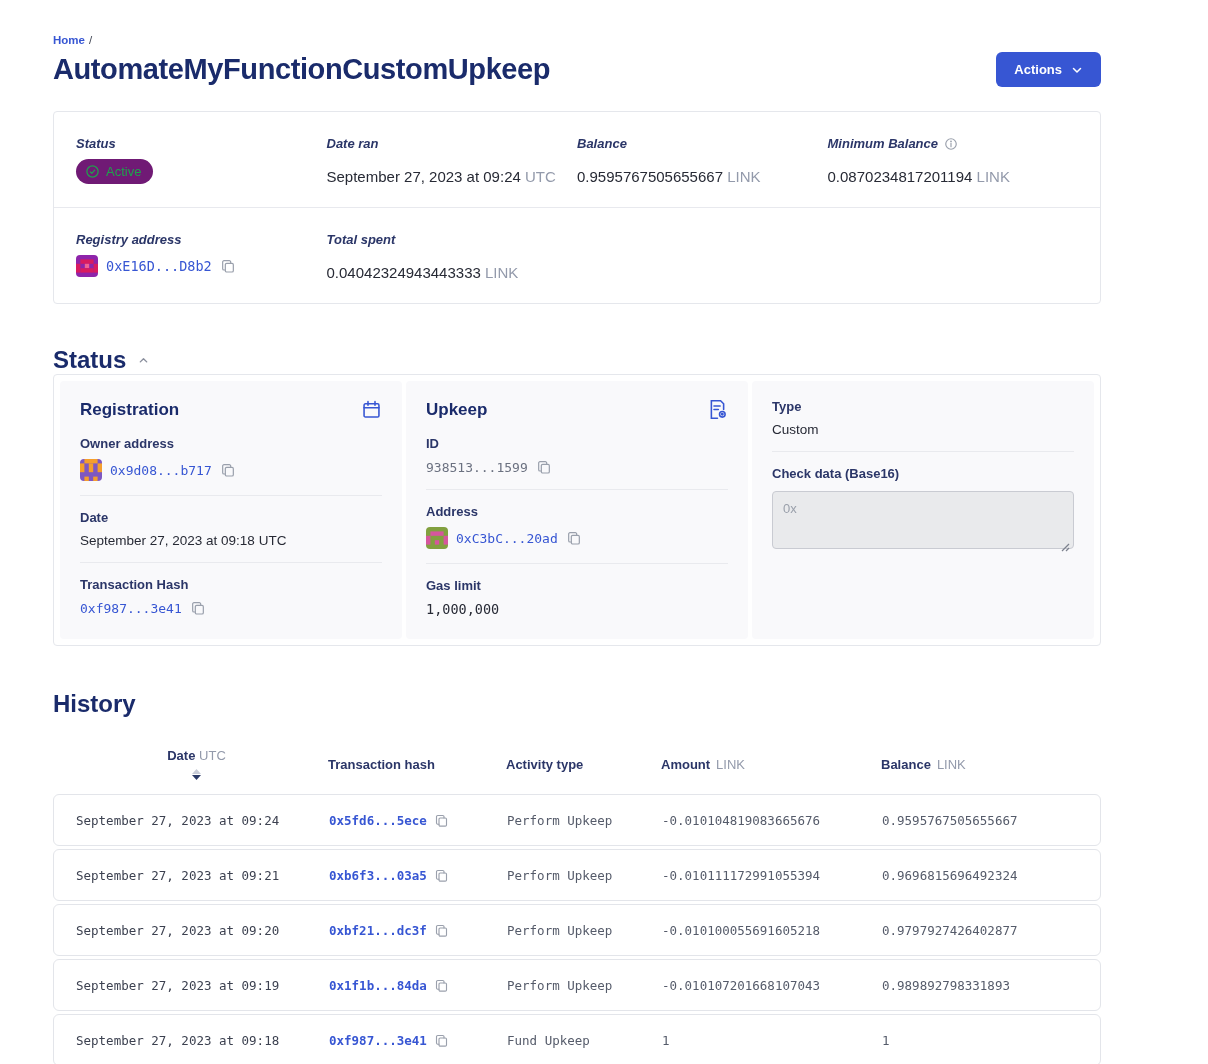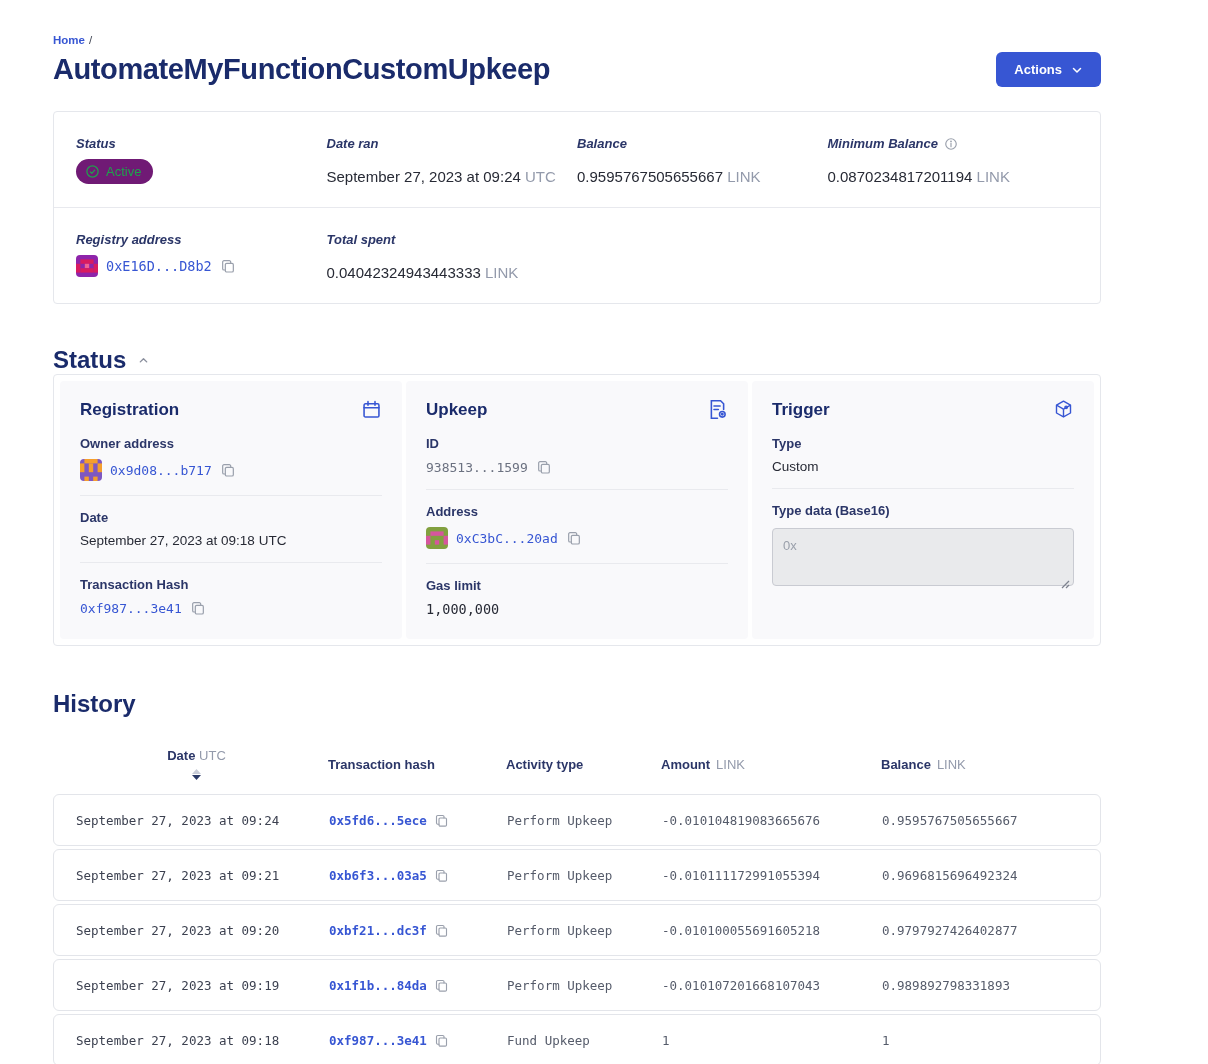--- a/index.html
+++ b/index.html
@@ -272,38 +272,26 @@
           </button>
         </div>
       </div>
       <div class="detail-field">
         <div class="detail-label">Gas limit</div>
         <div class="detail-value mono">1,000,000</div>
       </div>
     </div>
 
     <div class="detail-card">
-      <div class="detail-card-head">
-        <div class="detail-card-title">Trigger</div>
-        <span style="display:inline-flex;">
-          <svg viewBox="0 0 24 24" fill="none" stroke-width="1.6" stroke-linejoin="round" style="stroke:#3756d3;width:21px;height:21px;">
-              <path d="M12 2.5l8 4.5v9l-8 4.5-8-4.5v-9z"></path>
-              <path d="M12 11.5L4 7"></path>
-              <path d="M12 11.5l8-4.5"></path>
-              <path d="M12 11.5v9"></path>
-              <circle cx="15" cy="9.5" r="1.4"></circle>
-            </svg>
-        </span>
-      </div>
       <div class="detail-field">
         <div class="detail-label">Type</div>
         <div class="detail-value">Custom</div>
       </div>
       <div class="detail-field">
-        <div class="detail-label">Type data (Base16)</div>
+        <div class="detail-label">Check data (Base16)</div>
         <div class="check-data-wrap">
           <textarea class="check-data" disabled="" placeholder="0x" style=""></textarea>
           <span class="resize-grip">
             <svg viewBox="0 0 10 10" fill="none" stroke-width="1.2">
                 <line x1="2" y1="9" x2="9" y2="2"></line>
                 <line x1="6" y1="9" x2="9" y2="6"></line>
               </svg>
           </span>
         </div>
       </div>

